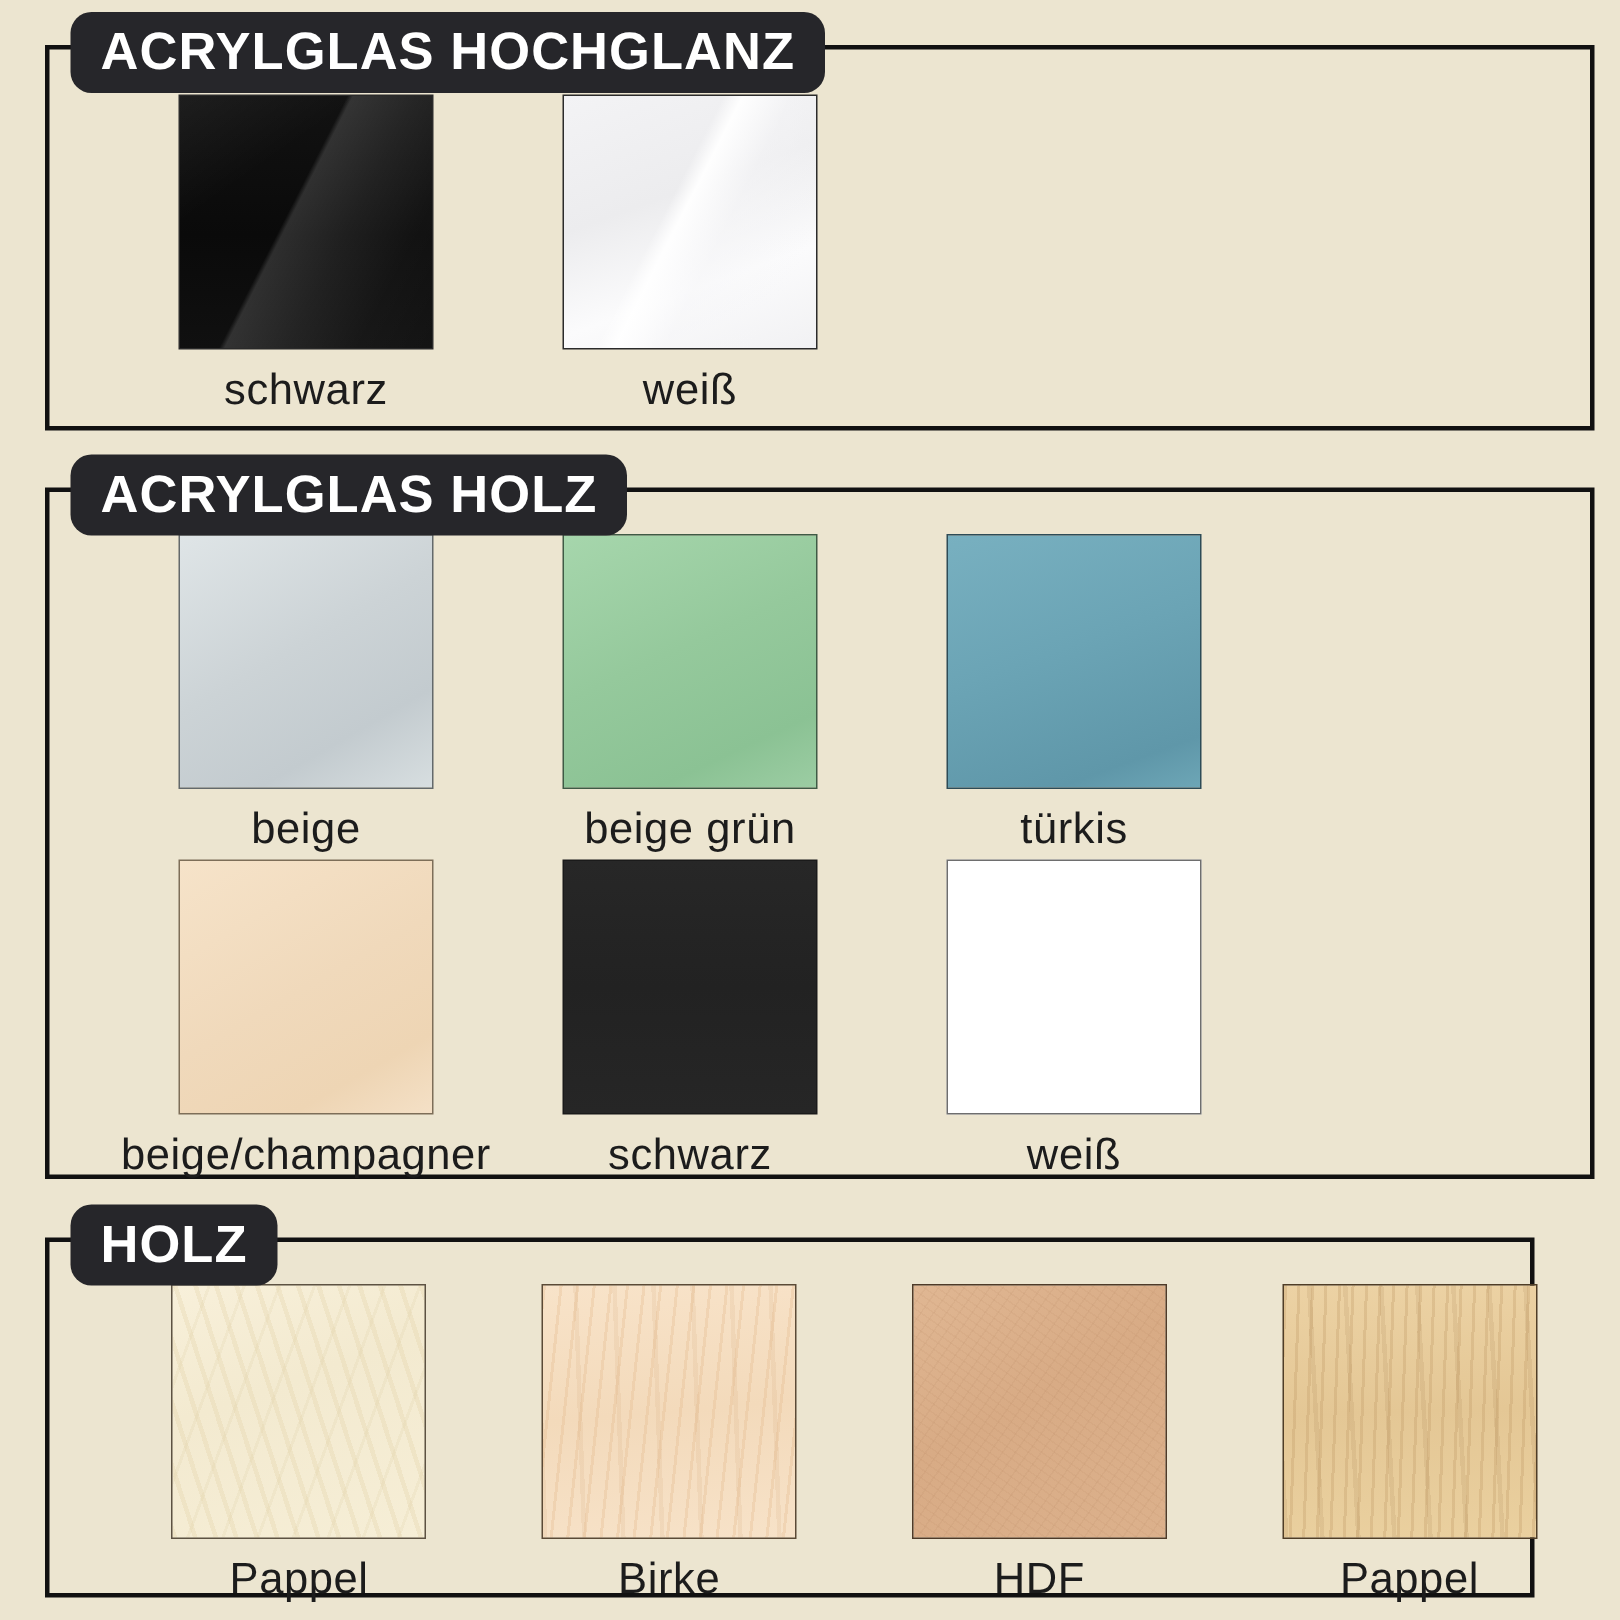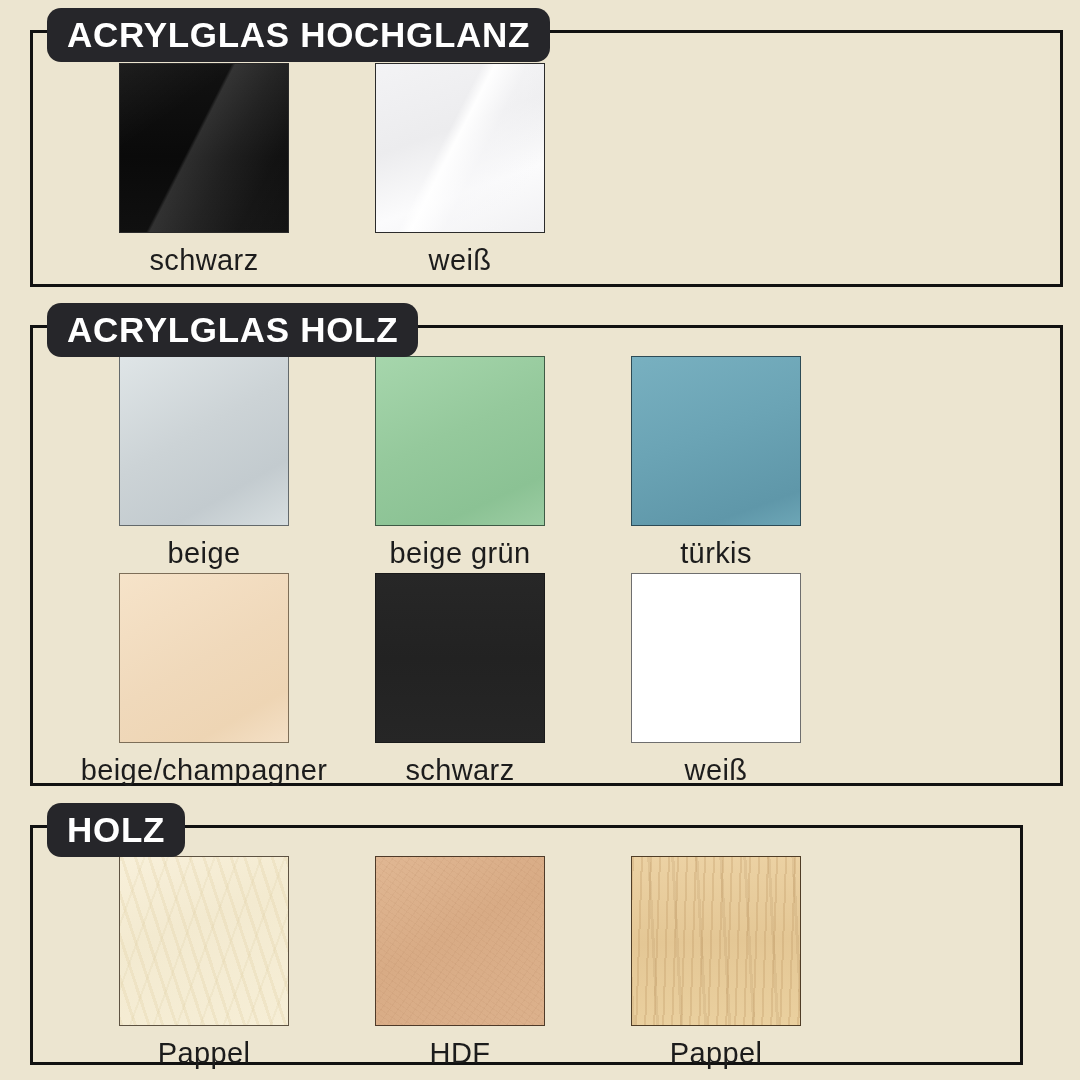--- a/index.html
+++ b/index.html
@@ -245,20 +245,24 @@
 
   <div class="section" style="left:30px; top:825px; width:993px; height:240px;padding-left:23px;">
     <div class="section-badge">HOLZ</div>
 
     <div class="row" style="top:28px; left:43px;">
       <div class="cell">
         <div class="swatch fin-pappel"></div>
         <div class="swatch-label">Pappel</div>
       </div>
       <div class="cell">
+        <div class="swatch fin-birke"></div>
+        <div class="swatch-label">Birke</div>
+      </div>
+      <div class="cell">
         <div class="swatch fin-hdf"></div>
         <div class="swatch-label">HDF</div>
       </div>
       <div class="cell">
         <div class="swatch fin-eiche"></div>
         <div class="swatch-label">Pappel</div>
       </div>
     </div>
   </div>
 

